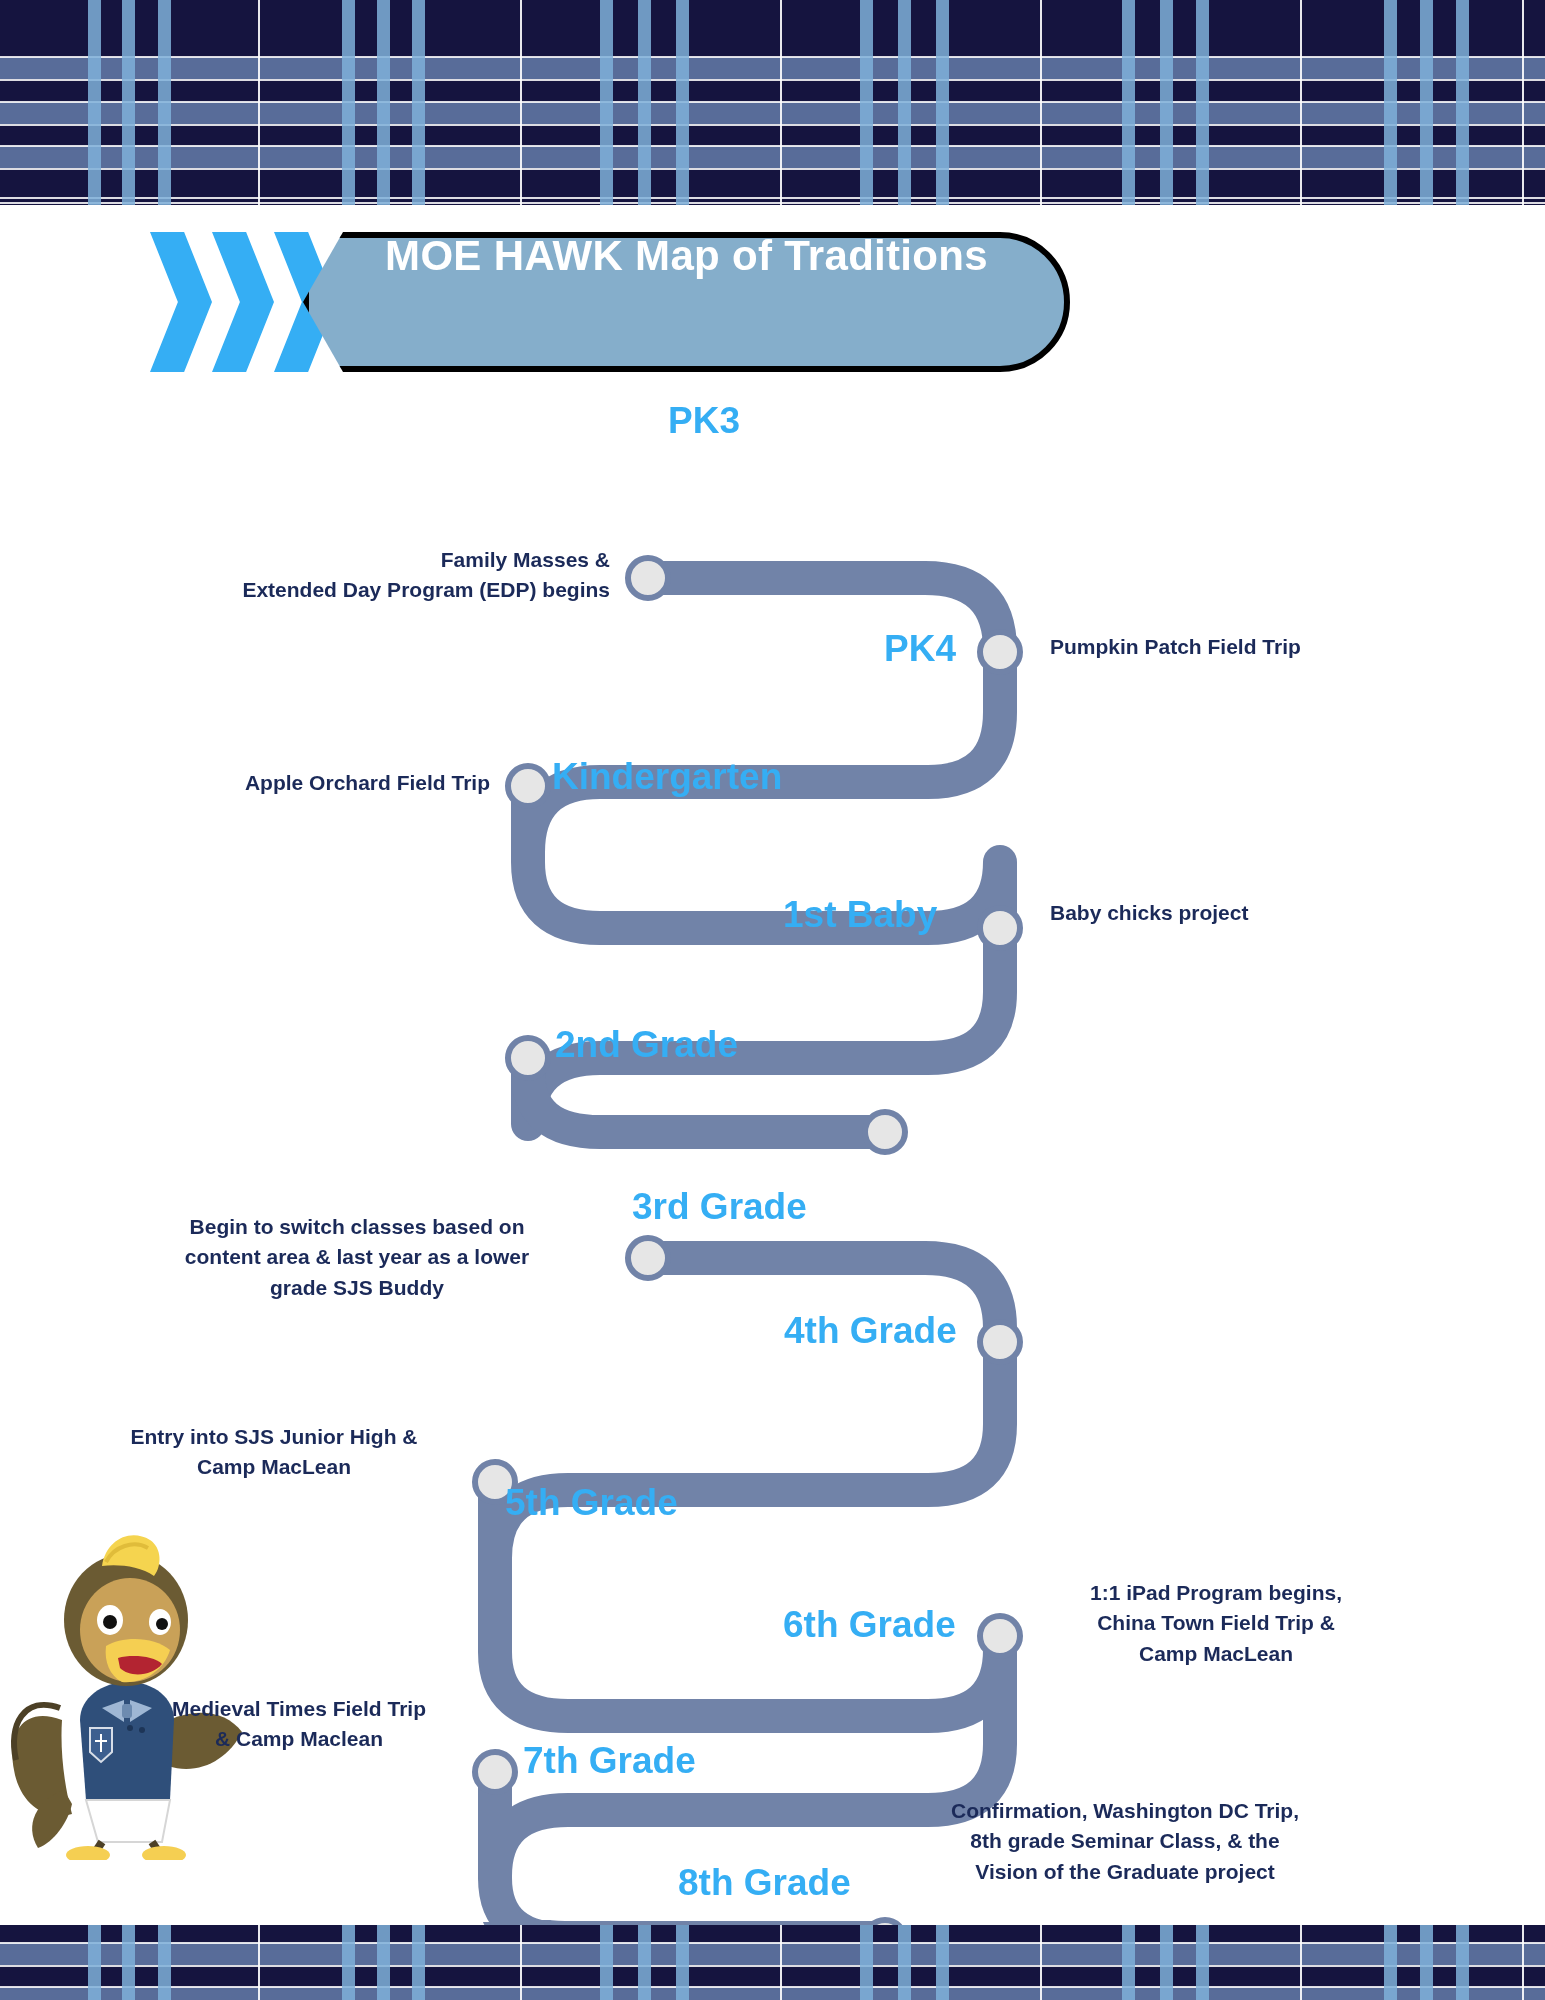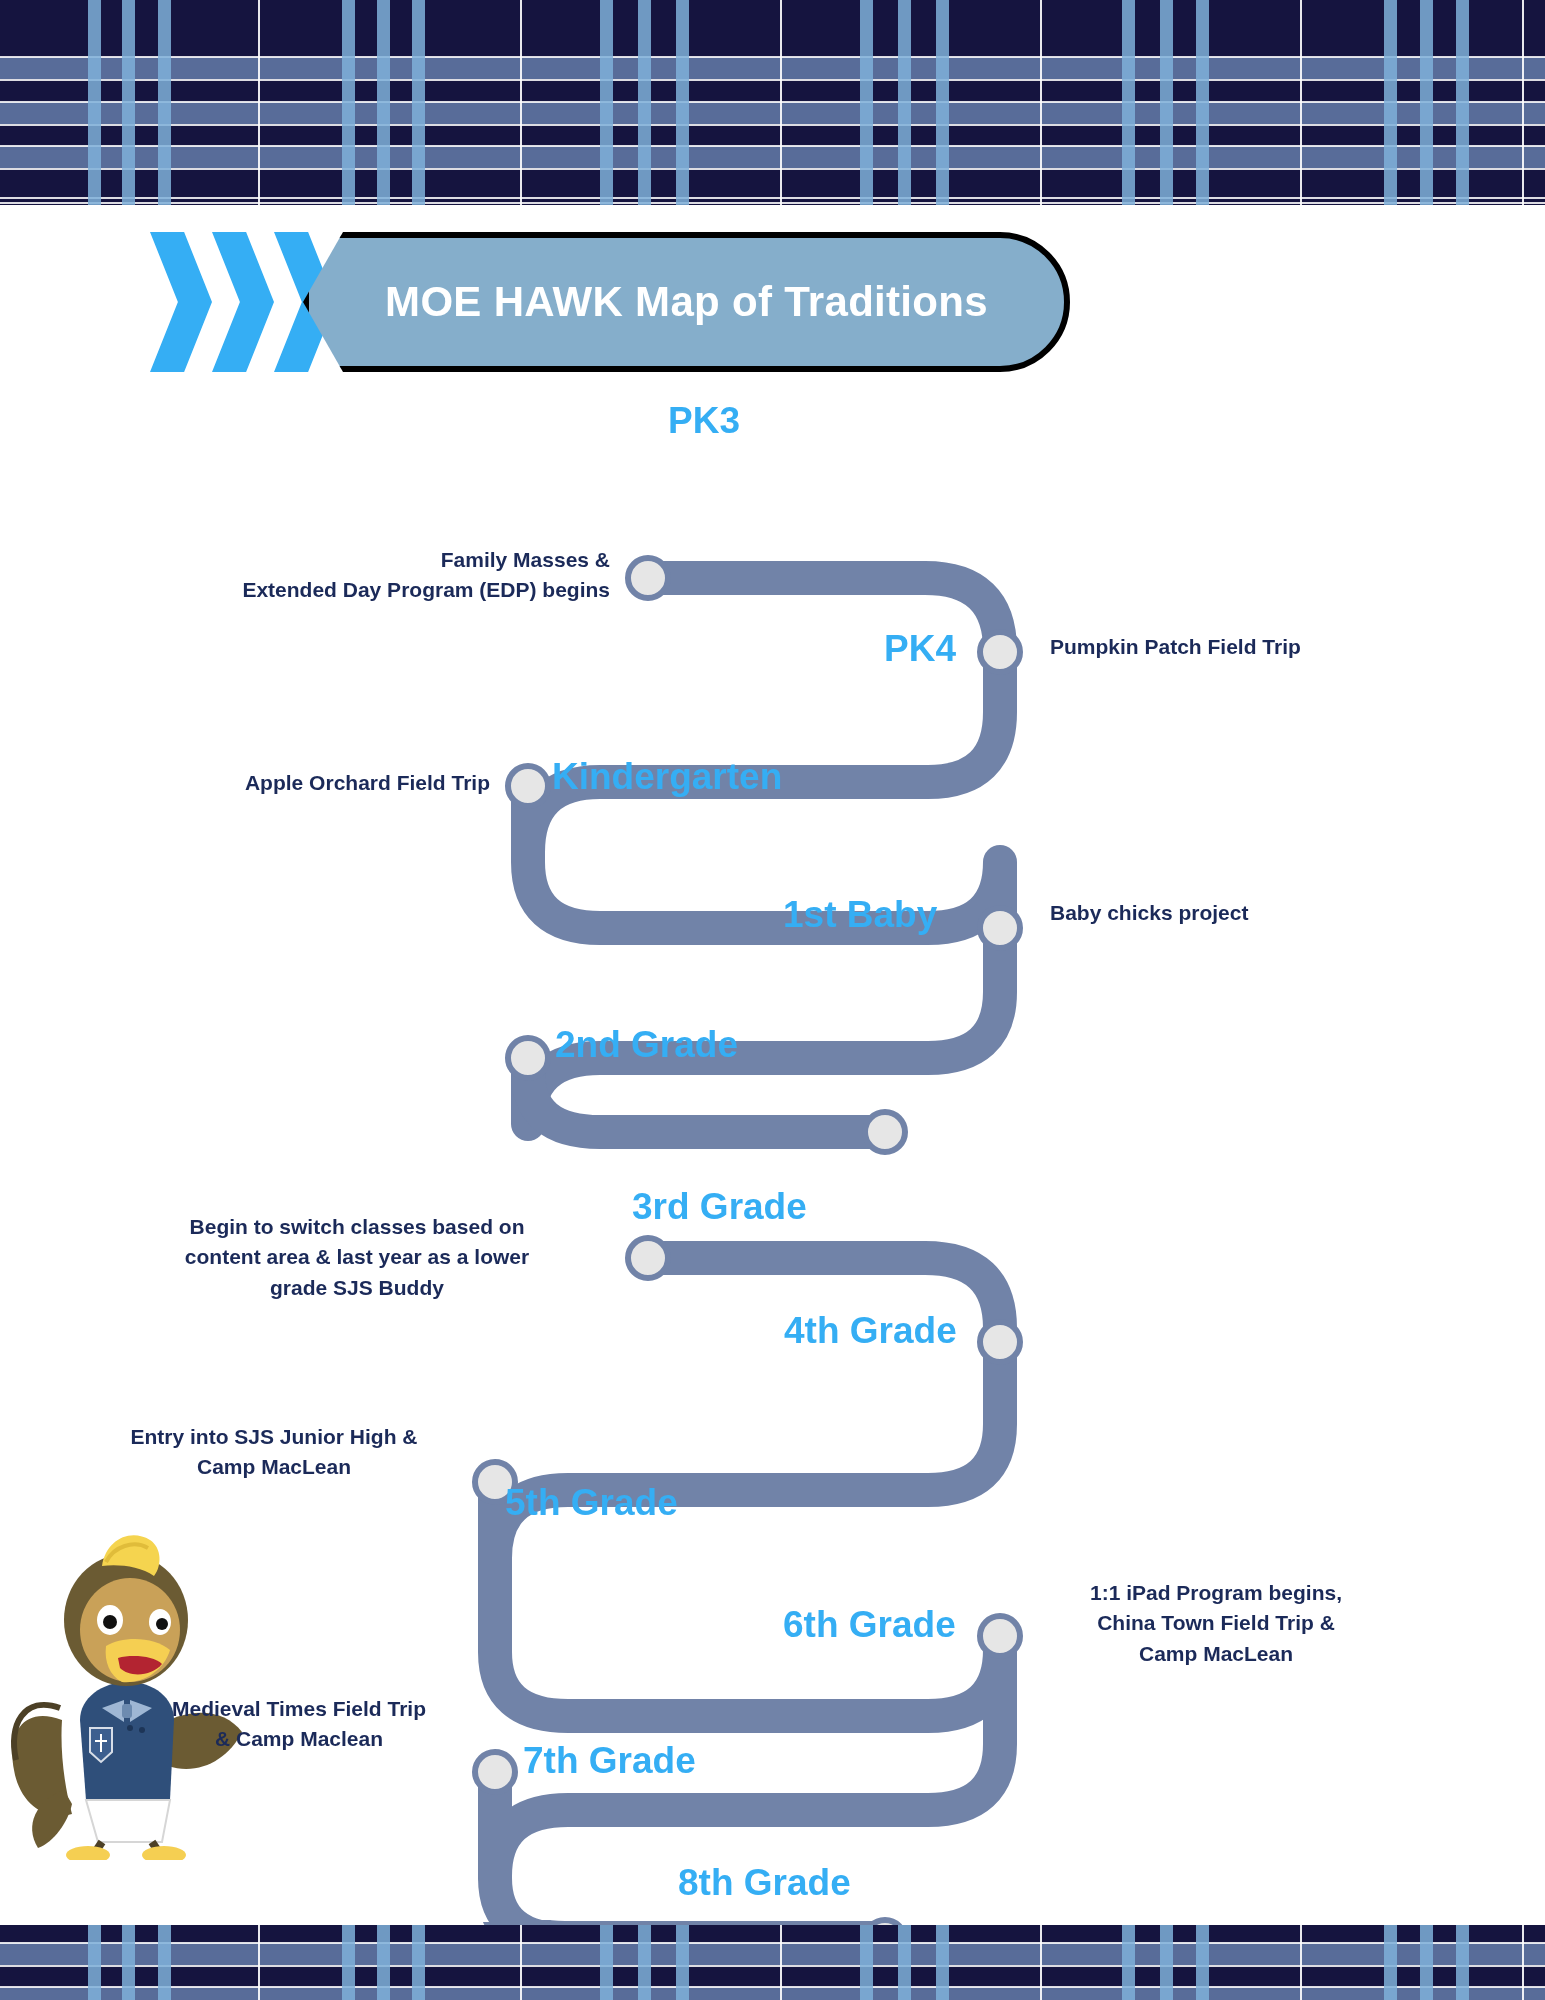--- a/index.html
+++ b/index.html
@@ -103,21 +103,21 @@
     align-items: center;
     justify-content: center;
   }
   #title-plate-inner {
     position: absolute;
     left: 153px;
     top: 0;
     width: 767px;
     height: 140px;
     display: flex;
-    align-items: center;
+    align-items: flex-start;
     justify-content: center;
     pointer-events: none;
   }
   #poster-title {
     color: #ffffff;
     font-size: 42px;
     font-weight: bold;
     letter-spacing: 0.3px;
     white-space: nowrap;
   }
@@ -386,20 +386,21 @@
   <div class="grade-label lg" style="left:678px; top:1862px;">8th Grade</div>
 
   <div class="note right-al" style="left:160px; top:545px;  width:450px;">Family Masses &amp;<br>Extended Day Program (EDP) begins</div>
   <div class="note left-al" style="left:1050px;top:632px;  width:420px;">Pumpkin Patch Field Trip</div>
   <div class="note right-al" style="left:110px; top:768px;  width:380px;">Apple Orchard Field Trip</div>
   <div class="note left-al" style="left:1050px;top:898px;  width:400px;">Baby chicks project</div>
   <div class="note center-al" style="left:148px; top:1212px; width:418px;">Begin to switch classes based on<br>content area &amp; last year as a lower<br>grade SJS Buddy</div>
   <div class="note center-al" style="left:90px;  top:1422px; width:368px;">Entry into SJS Junior High &amp;<br>Camp MacLean</div>
   <div class="note center-al" style="left:1040px;top:1578px; width:352px;">1:1 iPad Program begins,<br>China Town Field Trip &amp;<br>Camp MacLean</div>
   <div class="note center-al" style="left:140px; top:1694px; width:318px;">Medieval Times Field Trip<br>&amp; Camp Maclean</div>
+  <div class="note center-al" style="left:900px; top:1796px; width:450px;">Confirmation,  Washington DC Trip,<br>8th grade Seminar Class, &amp; the<br>Vision of the Graduate project</div>
 
   <div class="plaid plaid-bottom">
     <div class="hband" style="top:18px;height:22px;"></div>
     <div class="hband" style="top:62px;height:22px;"></div>
     <div class="hline" style="top:17px;"></div>
     <div class="hline" style="top:40px;"></div>
     <div class="hline" style="top:61px;"></div>
 
     <div class="vstripe" style="left:88px;width:13px;"></div>
     <div class="vstripe" style="left:122px;width:13px;"></div>

